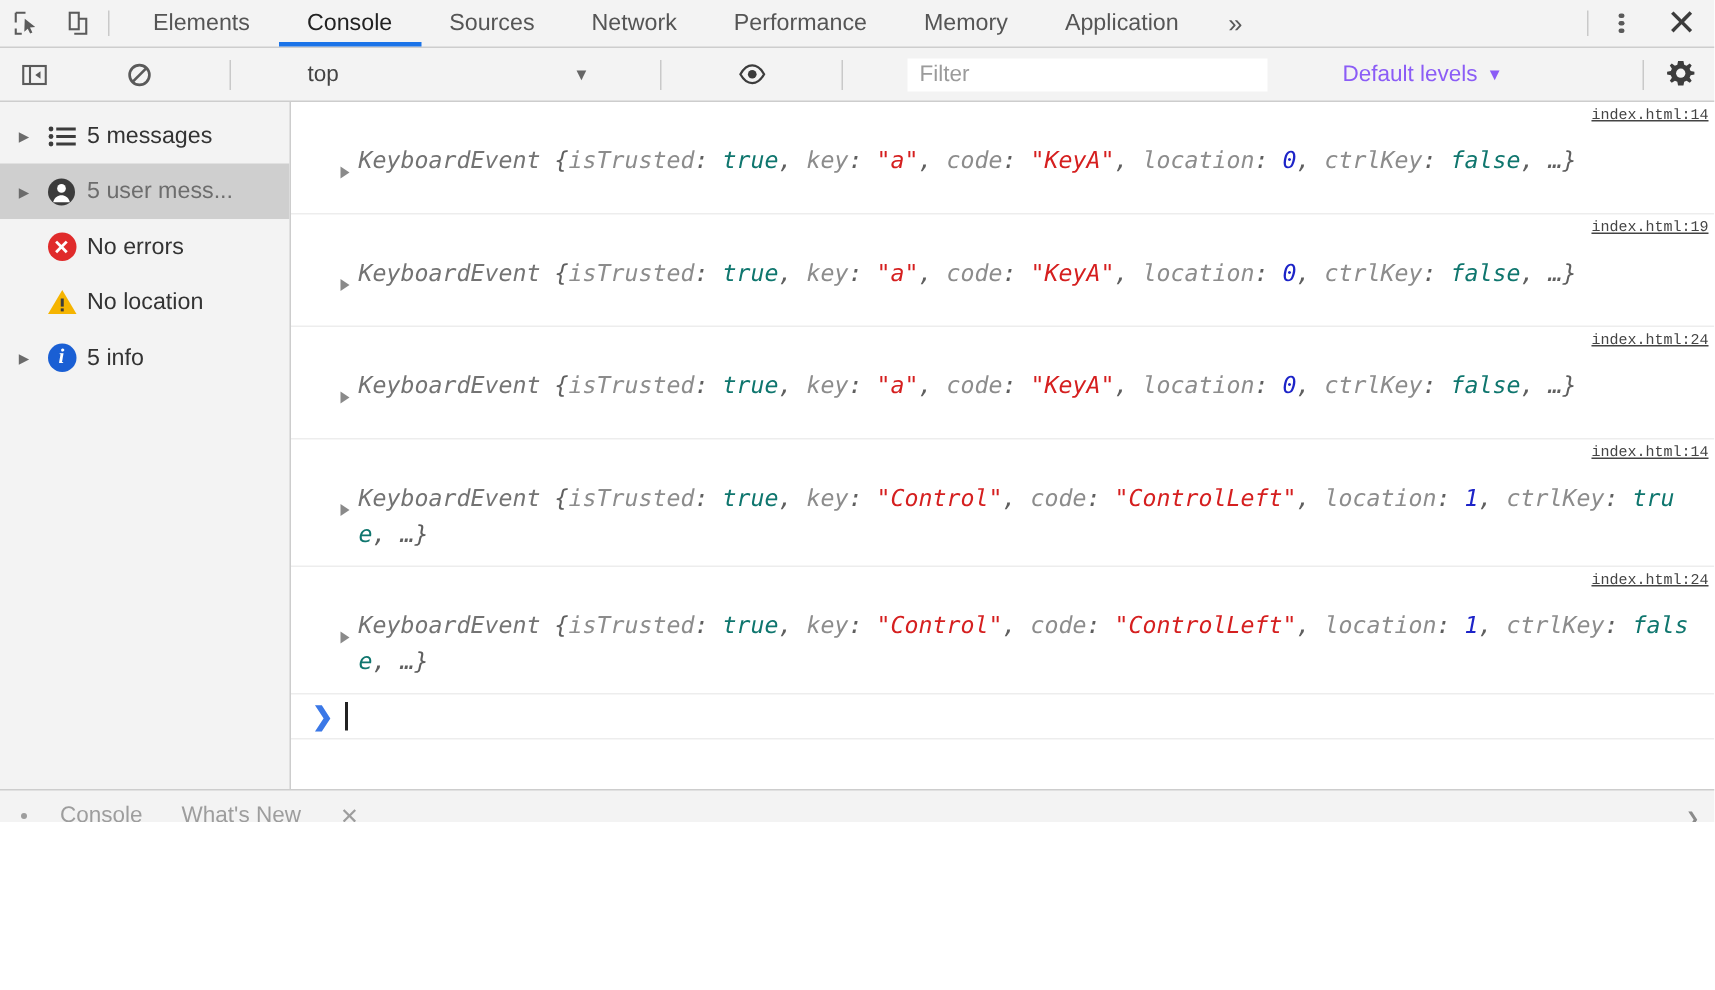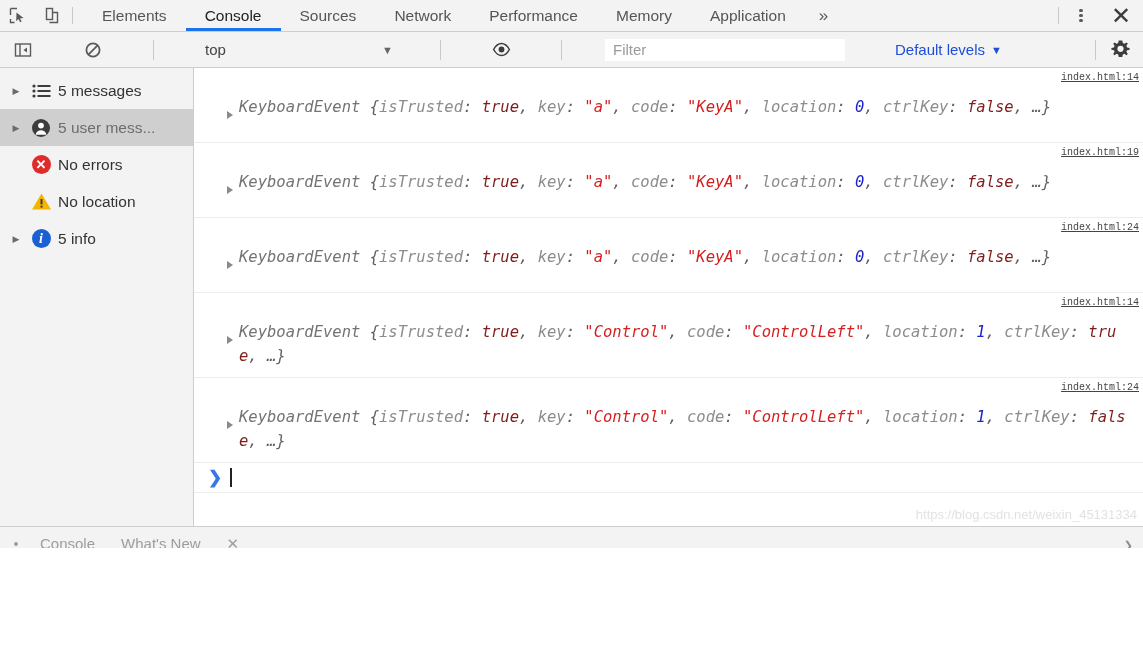--- a/index.html
+++ b/index.html
@@ -147,21 +147,21 @@
     font-size: 15px;
     color: #0f766e;
     padding: 0 8px;
     font-family: "Liberation Sans", sans-serif;
   }
   .filter-input::placeholder { color: #9b9b9b; }
   .levels {
     display: flex;
     align-items: center;
     font-size: 15px;
-    color: #1d4ed8;
+    color: #8b5cf6;
     margin-left: 14px;
   }
   .levels .caret { font-size: 11px; margin-left: 6px; }
   .fb-right {
     margin-left: auto;
     display: flex;
     align-items: center;
   }
 
   
@@ -270,21 +270,21 @@
     font-size: 15.5px;
     line-height: 24px;
     color: #5f5f5f;
     padding-left: 19px;
     word-break: break-all;
     white-space: pre-wrap;
   }
   .tok-name { color: #737373; }
   .tok-punc { color: #5f5f5f; }
   .tok-key  { color: #8c8c8c; }
-  .tok-bool { color: #7f1d1d; }
+  .tok-bool { color: #0f766e; }
   .tok-num  { color: #1d24c8; }
   .tok-str  { color: #d51f1f; }
 
   .prompt-row {
     display: flex;
     align-items: center;
     height: 30px;
     padding-left: 14px;
     border-bottom: 1px solid #ededed;
   }
@@ -560,21 +560,20 @@
         <div class="msg-body">
           <div class="msg-text"><span class="tok-name">KeyboardEvent </span><span class="tok-punc">{</span><span class="tok-key">isTrusted</span><span class="tok-punc">: </span><span class="tok-bool">true</span><span class="tok-punc">, </span><span class="tok-key">key</span><span class="tok-punc">: </span><span class="tok-str">"Control"</span><span class="tok-punc">, </span><span class="tok-key">code</span><span class="tok-punc">: </span><span class="tok-str">"ControlLeft"</span><span class="tok-punc">, </span><span class="tok-key">location</span><span class="tok-punc">: </span><span class="tok-num">1</span><span class="tok-punc">, </span><span class="tok-key">ctrlKey</span><span class="tok-punc">: </span><span class="tok-bool">false</span><span class="tok-punc">, …}</span></div>
         </div>
       </div>
 
       <div class="prompt-row">
         <span class="prompt-chevron">❯</span>
         <span class="caret-bar"></span>
       </div>
 
-      <div class="watermark">https://blog.csdn.net/weixin_45131334</div>
     </div>
   </div>
 
   <div class="drawer">
     <div class="drawer-inner">
       <span class="drawer-dot"></span>
       <span class="drawer-tab">Console</span>
       <span class="drawer-tab">What's New</span>
       <span class="drawer-x">✕</span>
     </div>

